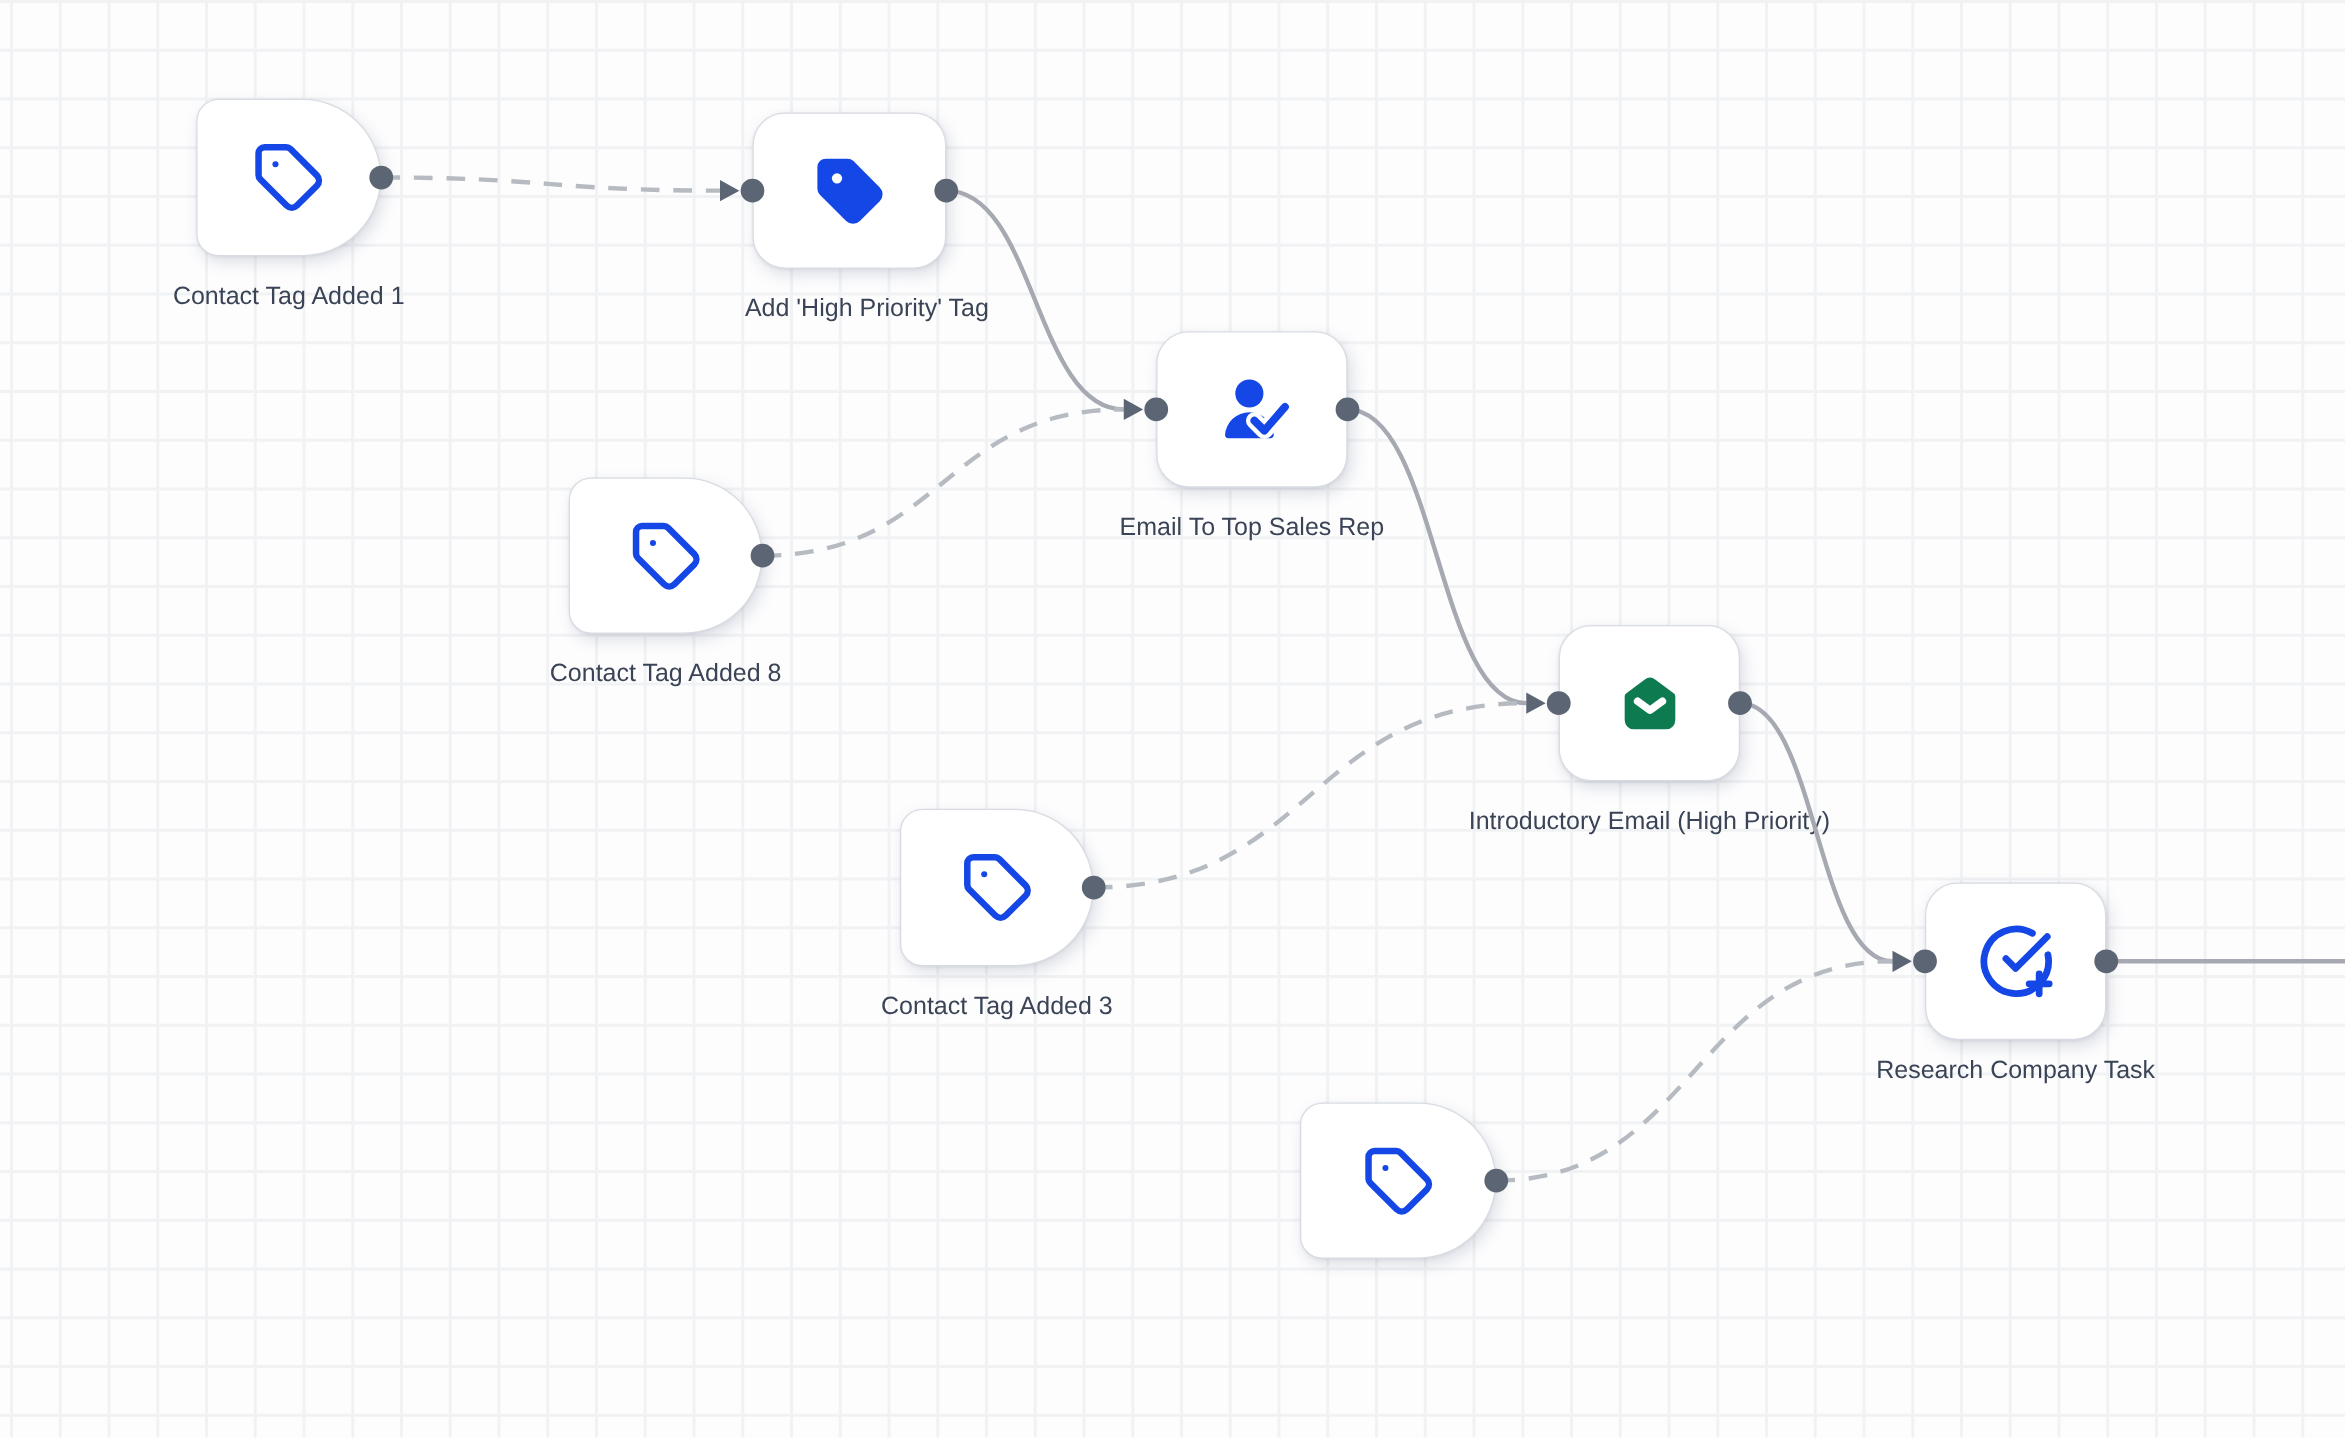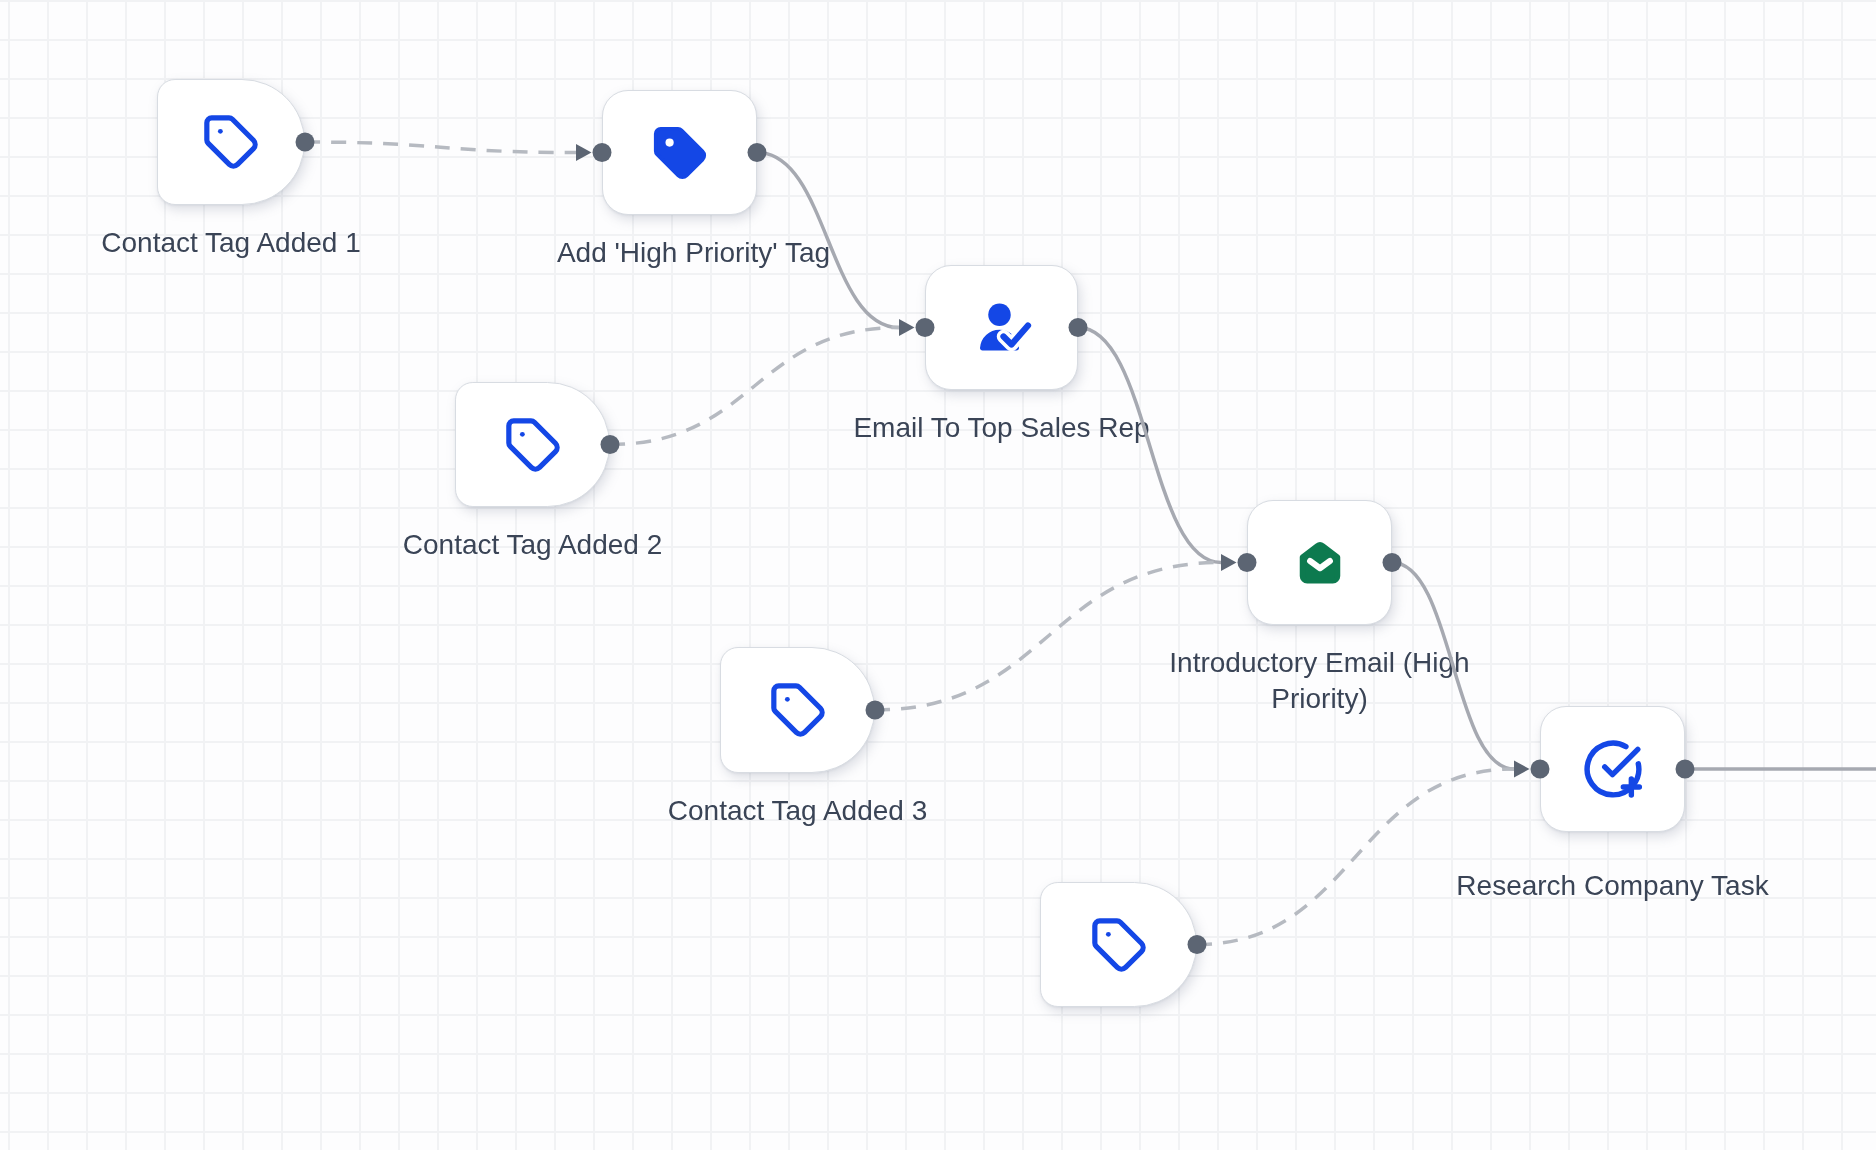--- a/index.html
+++ b/index.html
@@ -27,21 +27,21 @@
     box-sizing:border-box;
     z-index:2;
   }
   .node.action{border-radius:26px;}
   .node.trigger{border-radius:18px 63px 63px 18px;}
   .node .icon{display:block;line-height:0;}
   .node .icon svg{display:block;}
   .node-label{
     position:absolute;
     transform:translateX(-50%);
-    font-size:28px;
+    font-size:20px;
     line-height:1.28;
     color:#3a4456;
     text-align:center;
     white-space:nowrap;
     z-index:2;
   }
   .node-label.wrap{white-space:normal;}
   .edges-layer{
     position:absolute;left:0;top:0;
     z-index:3;
@@ -82,21 +82,21 @@
     </div>
     <div class="node-label" style="left: 1001.5px; top: 410px;">Email To Top Sales Rep</div>
     <div class="node trigger" style="left: 455px; top: 382px; width: 155px; height: 125px;">
       <span class="icon" style="color: rgb(20, 71, 230); height: 58px; width: 58px;">
         <svg viewBox="0 0 24 24" fill="none" stroke="currentColor" stroke-width="2.15" stroke-linecap="round" stroke-linejoin="round" width="58" height="58">
           <path d="M12.586 2.586A2 2 0 0 0 11.172 2H4a2 2 0 0 0-2 2v7.172a2 2 0 0 0 .586 1.414l8.704 8.704a2.426 2.426 0 0 0 3.42 0l6.58-6.58a2.426 2.426 0 0 0 0-3.42z"></path>
           <circle cx="7.6" cy="7.6" r="1" fill="currentColor" stroke="none"></circle>
         </svg>
       </span>
     </div>
-    <div class="node-label" style="left: 532.5px; top: 527px;">Contact Tag Added 2</div>
+    <div class="node-label" style="left: 532.5px; top: 527px;">Contact Tag Added 8</div>
     <div class="node action" style="left: 1247px; top: 500px; width: 145px; height: 125px;">
       <span class="icon" style="color: rgb(13, 122, 79); height: 54px; width: 54px;">
         <svg viewBox="0 0 24 24" width="54" height="54">
           <path d="M4.2 9.35 10.76 4.4a2.07 2.07 0 0 1 2.48 0l6.56 4.95V17.8a2.1 2.1 0 0 1-2.1 2.1H6.3a2.1 2.1 0 0 1-2.1-2.1z" fill="currentColor" stroke="currentColor" stroke-width="2.4" stroke-linejoin="round"></path>
           <path d="m7.6 11.1 4.4 3.2 4.4-3.2" fill="none" stroke="#ffffff" stroke-width="2.7" stroke-linecap="round" stroke-linejoin="round"></path>
         </svg>
       </span>
     </div>
     <div class="node-label wrap" style="left: 1319.5px; top: 645px; width: 330px;">Introductory Email (High Priority)</div>
     <div class="node trigger" style="left: 720px; top: 647px; width: 155px; height: 126px;">
@@ -111,21 +111,21 @@
     <div class="node action" style="left: 1540px; top: 706px; width: 145px; height: 126px;">
       <span class="icon" style="color: rgb(20, 71, 230); height: 62px; width: 62px;">
         <svg viewBox="0 0 24 24" fill="none" stroke="currentColor" stroke-width="2.1" stroke-linecap="round" stroke-linejoin="round" width="62" height="62">
           <path d="M21.8 10A10 10 0 1 1 17 3.34"></path>
           <path d="m8.8 11.2 3 3L21.6 4.4"></path>
           <path d="M19.1 15.9v6.2"></path>
           <path d="M16 19h6.2"></path>
         </svg>
       </span>
     </div>
-    <div class="node-label" style="left: 1612.5px; top: 868px;">Research Company Task</div>
+    <div class="node-label" style="left: 1612.5px; top: 844px;">Research Company Task</div>
     <div class="node trigger" style="left: 1040px; top: 882px; width: 157px; height: 125px;">
       <span class="icon" style="color: rgb(20, 71, 230); height: 58px; width: 58px;">
         <svg viewBox="0 0 24 24" fill="none" stroke="currentColor" stroke-width="2.15" stroke-linecap="round" stroke-linejoin="round" width="58" height="58">
           <path d="M12.586 2.586A2 2 0 0 0 11.172 2H4a2 2 0 0 0-2 2v7.172a2 2 0 0 0 .586 1.414l8.704 8.704a2.426 2.426 0 0 0 3.42 0l6.58-6.58a2.426 2.426 0 0 0 0-3.42z"></path>
           <circle cx="7.6" cy="7.6" r="1" fill="currentColor" stroke="none"></circle>
         </svg>
       </span>
     </div>
     <svg class="edges-layer" width="1876" height="1150">
       <path d="M 305 142 C 440.5 142, 440.5 152.5, 576 152.5" fill="none" stroke="#b6bac1" stroke-width="3.5" stroke-dasharray="15 11"></path>

